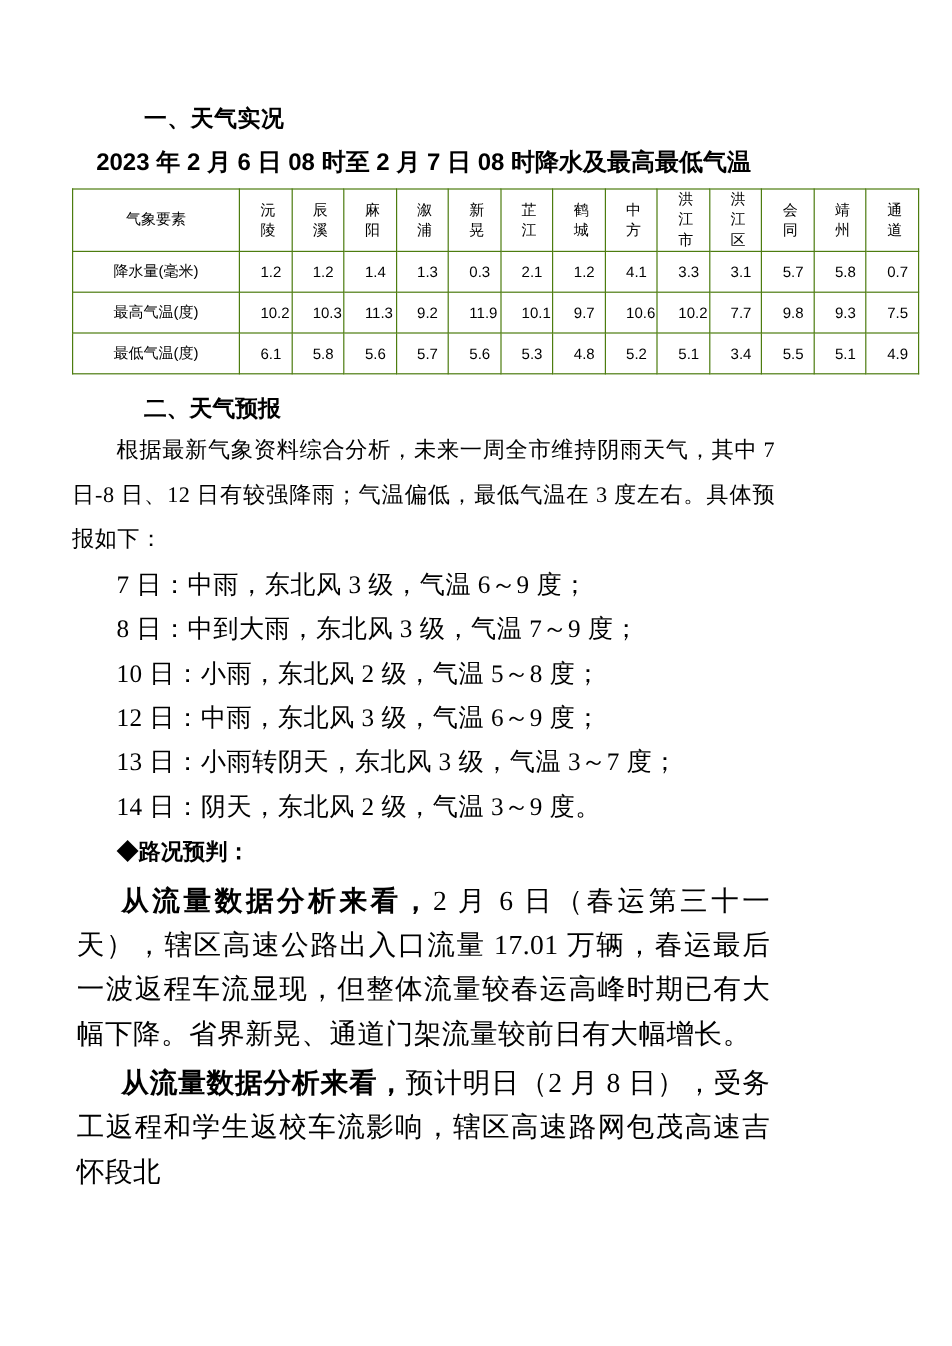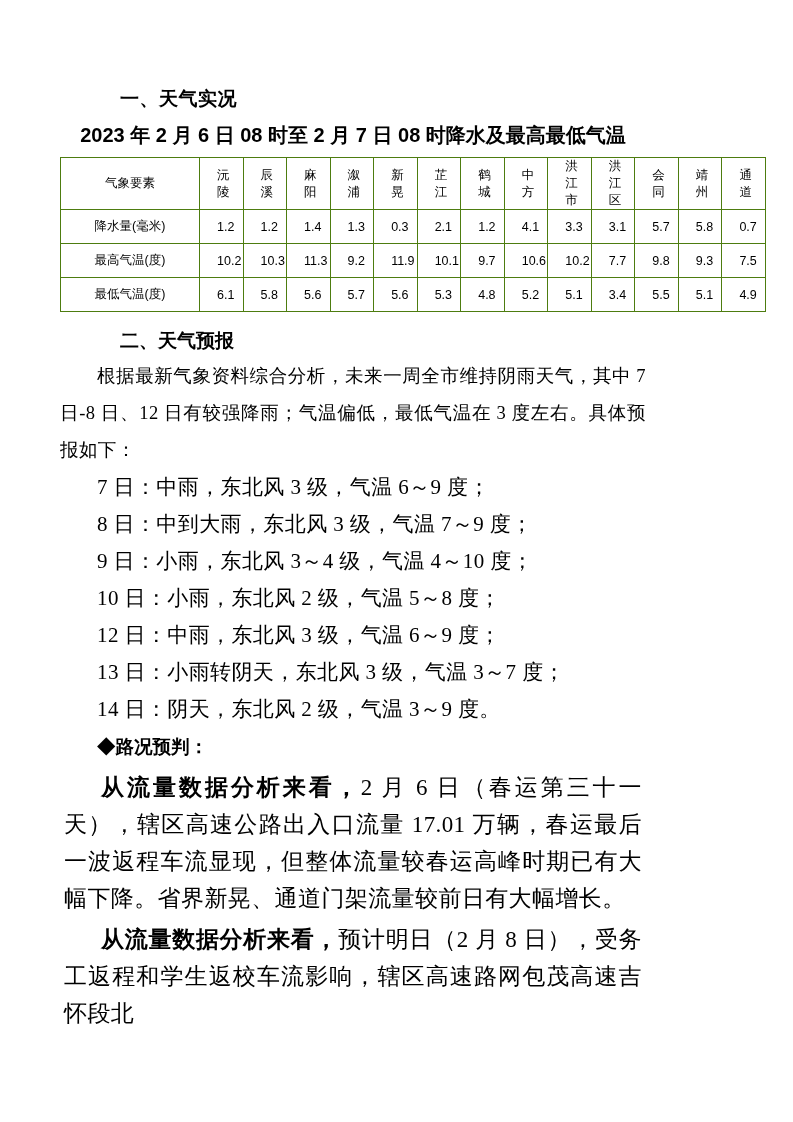--- a/index.html
+++ b/index.html
@@ -177,21 +177,20 @@
       </tr>
     </tbody>
   </table>
 
   <h2 class="heading2">二、天气预报</h2>
 
   <p class="body-text indent2">根据最新气象资料综合分析，未来一周全市维持阴雨天气，其中 7 日-8 日、12 日有较强降雨；气温偏低，最低气温在 3 度左右。具体预报如下：</p>
 
   <p class="forecast-line">7 日：中雨，东北风 3 级，气温 6～9 度；</p>
   <p class="forecast-line">8 日：中到大雨，东北风 3 级，气温 7～9 度；</p>
-  <p class="forecast-line">9 日：小雨，东北风 3～4 级，气温 4～10 度；</p>
   <p class="forecast-line">10 日：小雨，东北风 2 级，气温 5～8 度；</p>
   <p class="forecast-line">12 日：中雨，东北风 3 级，气温 6～9 度；</p>
   <p class="forecast-line">13 日：小雨转阴天，东北风 3 级，气温 3～7 度；</p>
   <p class="forecast-line">14 日：阴天，东北风 2 级，气温 3～9 度。</p>
 
   <p class="bullet-head">◆路况预判：</p>
 
   <p class="para"><b>从流量数据分析来看，</b><span>2 月 6 日（春运第三十一天），辖区高速公路出入口流量 17.01 万辆，春运最后一波返程车流显现，但整体流量较春运高峰时期已有大幅下降。省界新晃、通道门架流量较前日有大幅增长。</span></p>
 
   <p class="para"><b>从流量数据分析来看，</b><span>预计明日（2 月 8 日），受务工返程和学生返校车流影响，辖区高速路网包茂高速吉怀段北</span></p>

